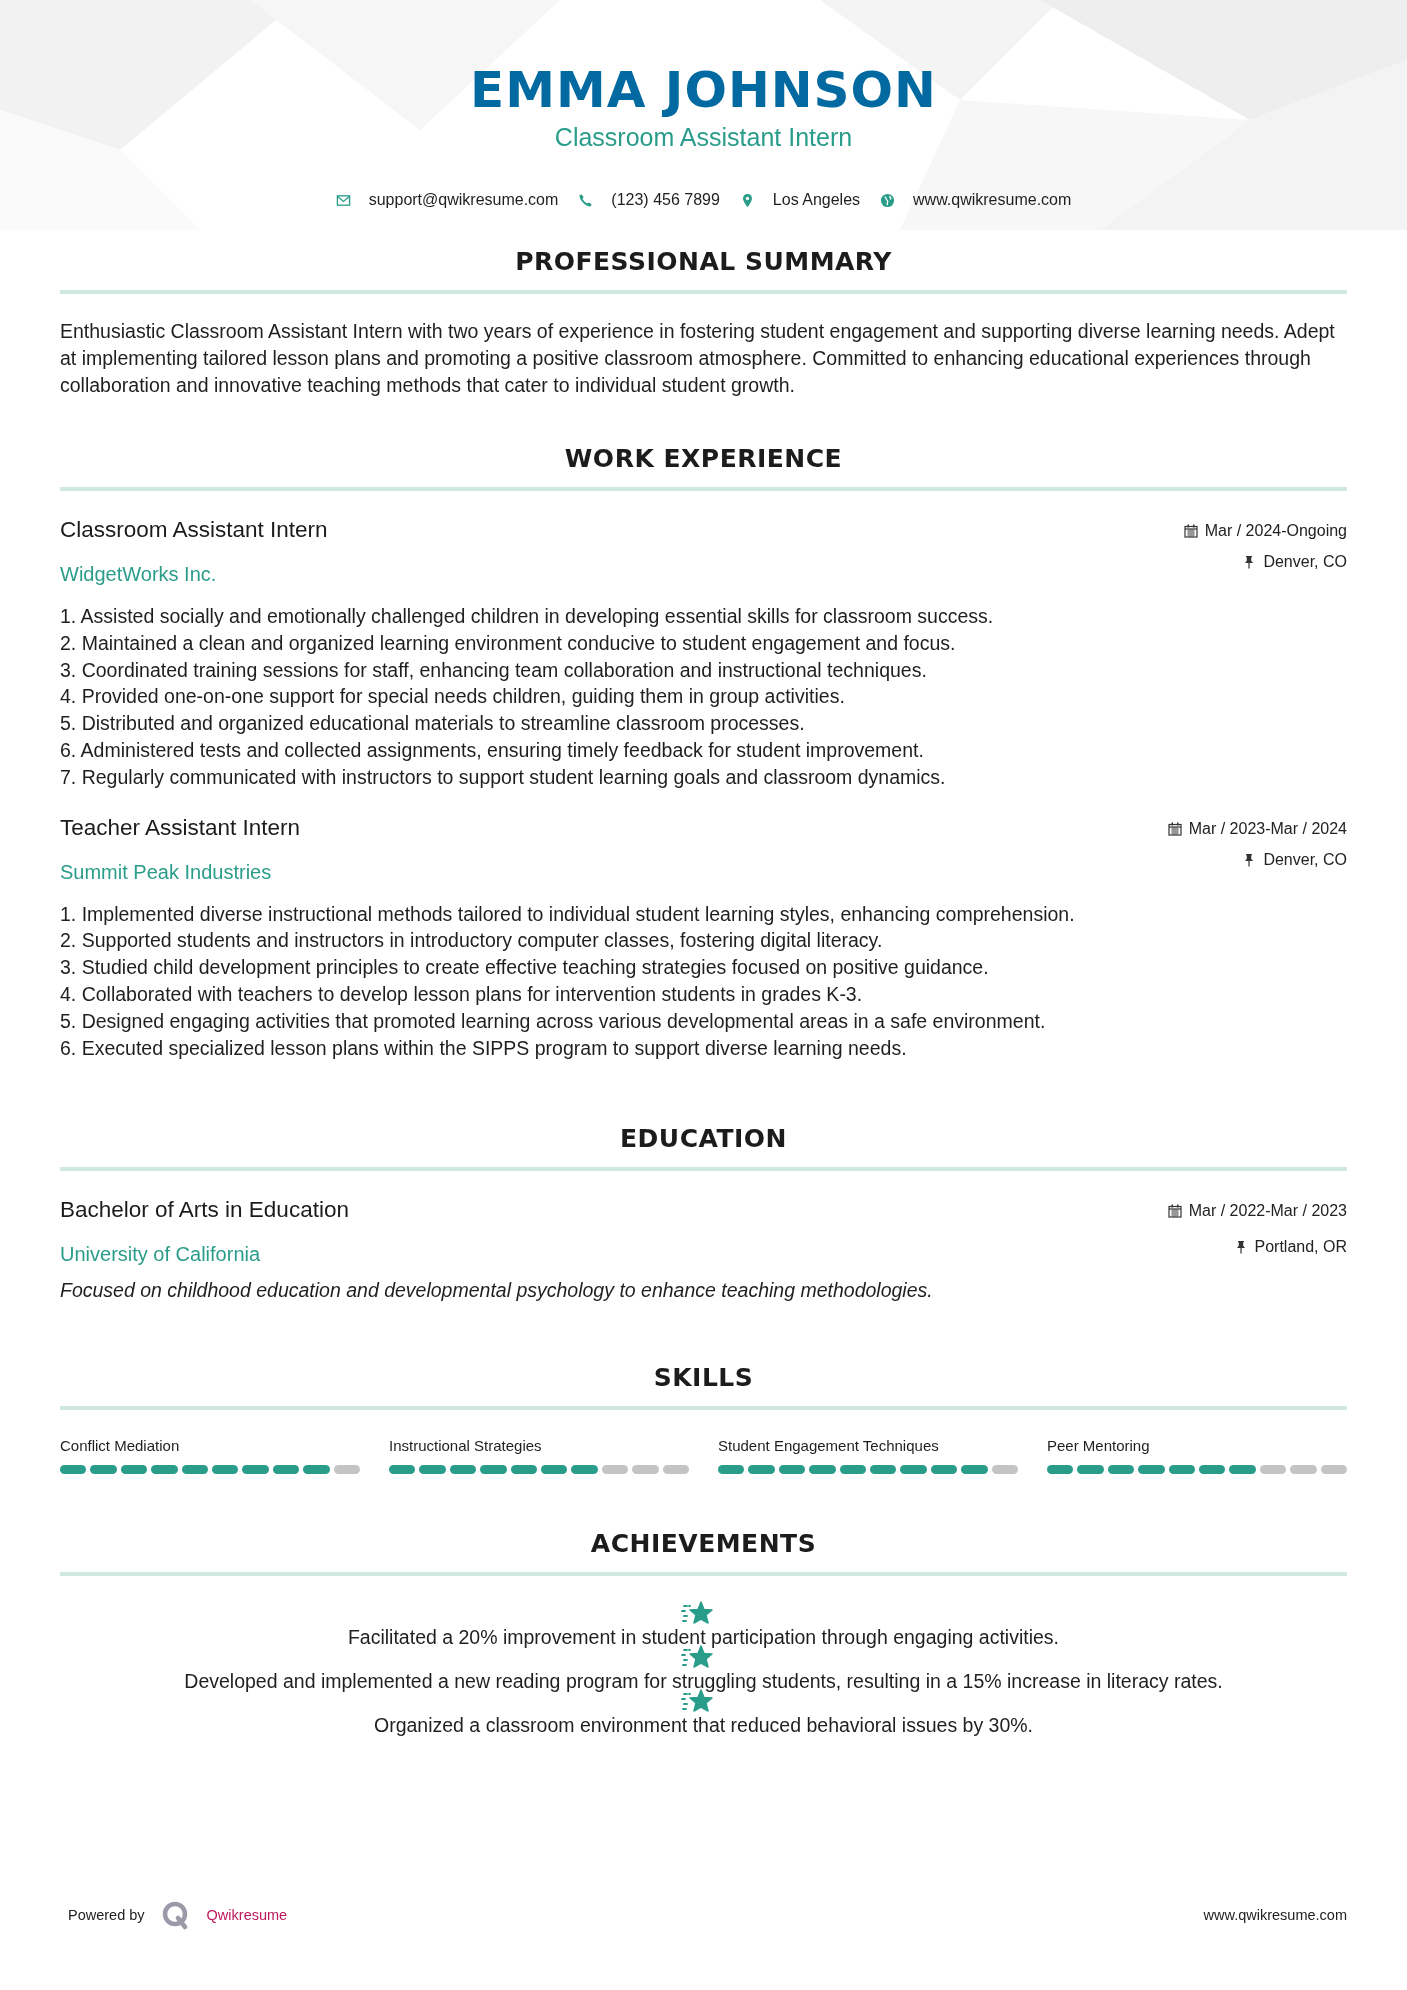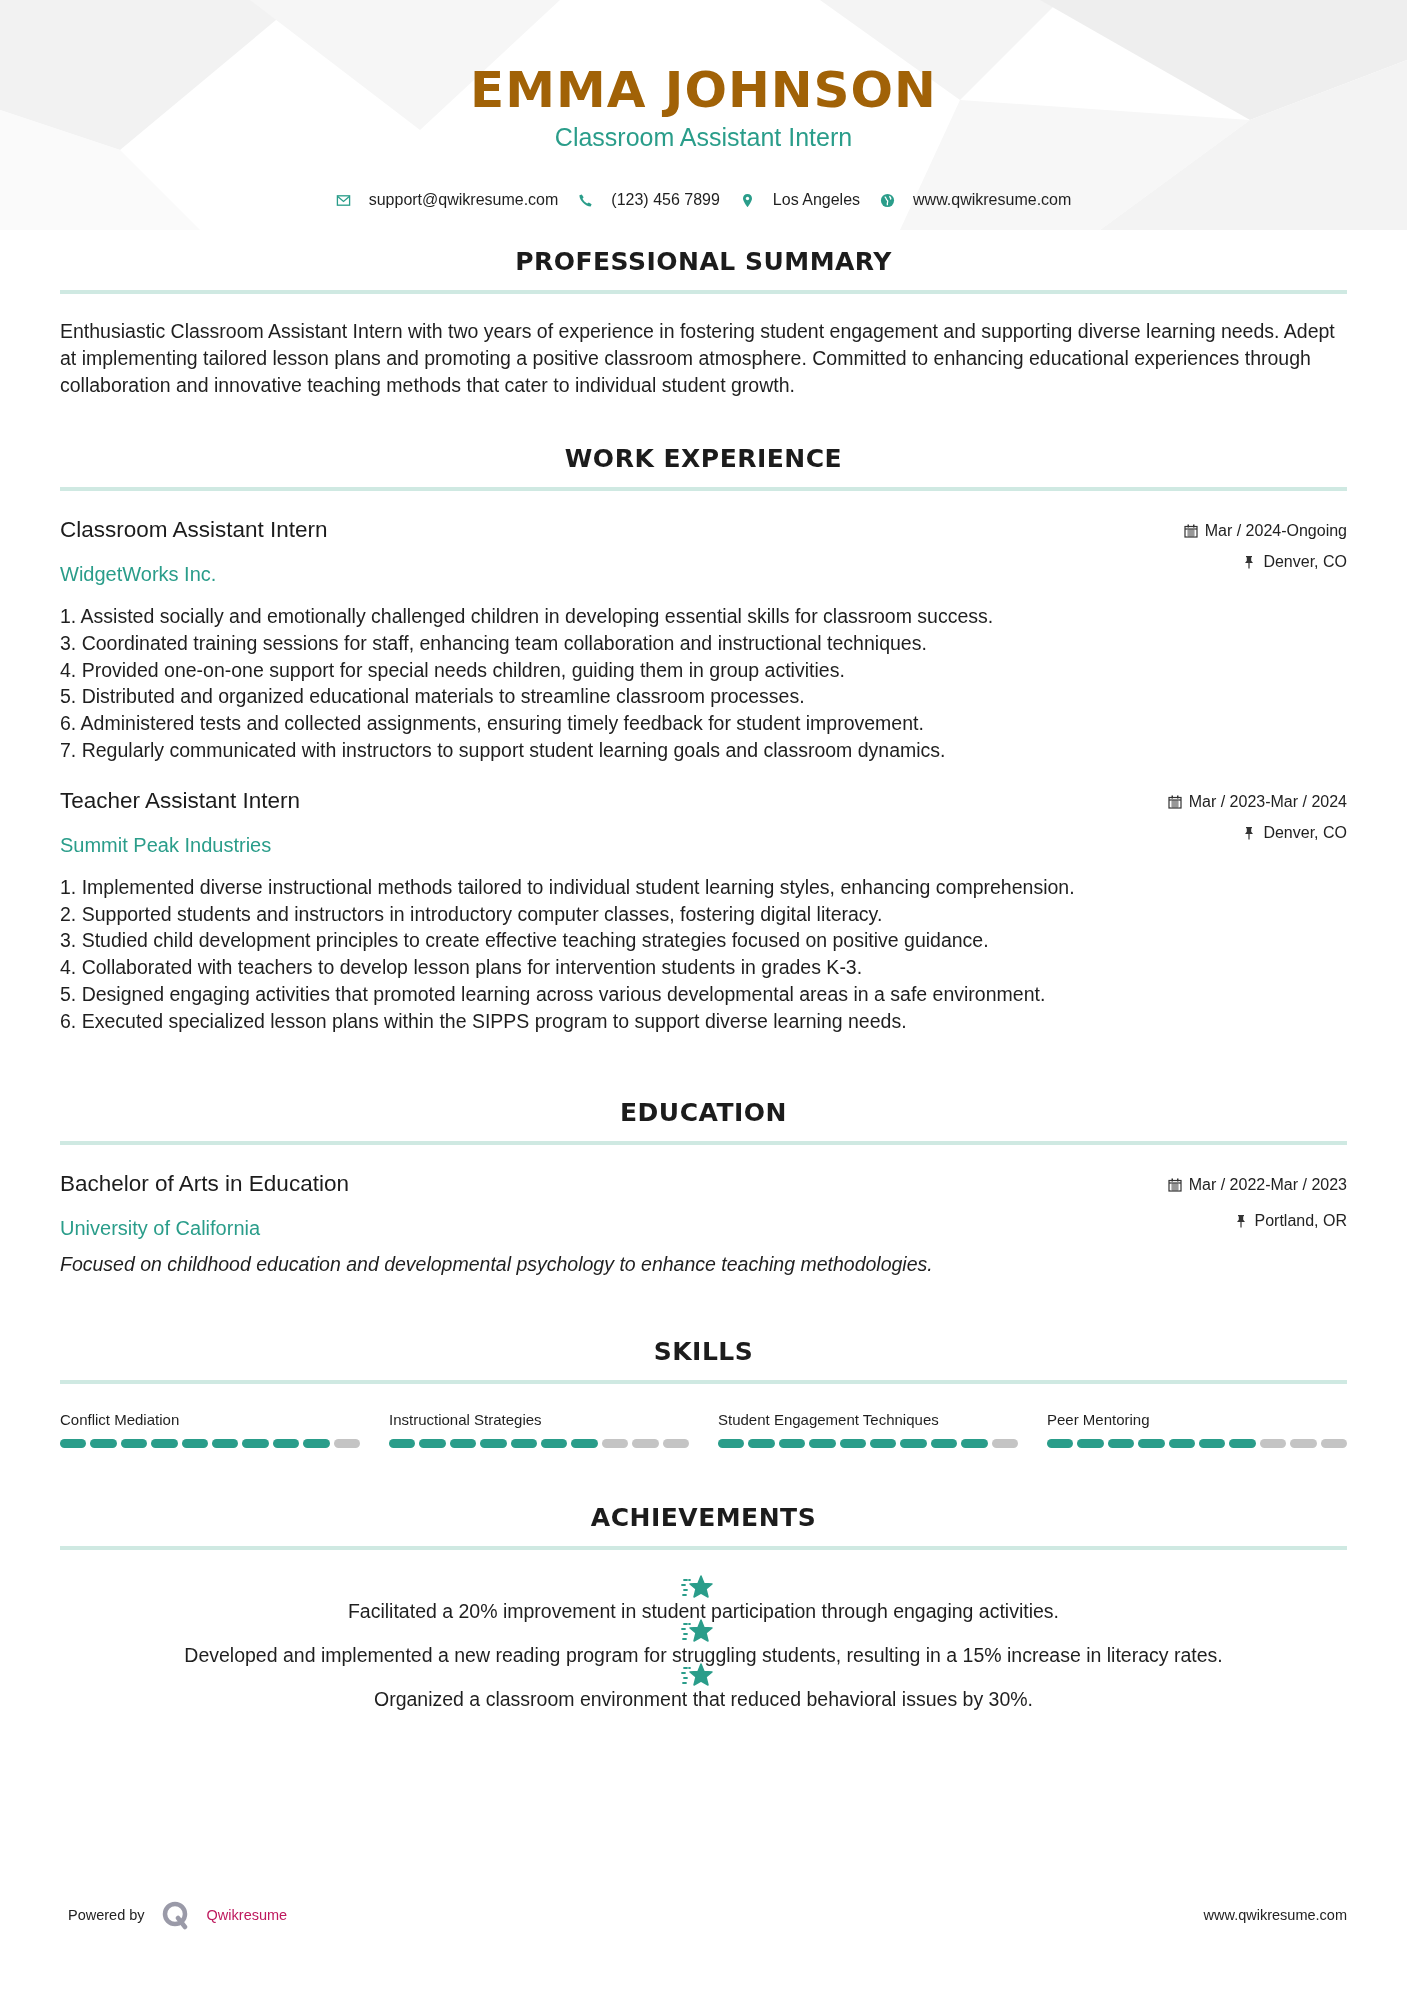--- a/index.html
+++ b/index.html
@@ -15,21 +15,21 @@
     overflow: hidden; z-index: 0;
   }
   .bg-shapes svg { width: 100%; height: 100%; display: block; }
 
   .page { position: relative; z-index: 1; width: 1407px; padding: 0 60px; }
 
   
   .name {
     text-align: center; font-family: "DejaVu Sans", sans-serif;
     font-weight: bold; font-size: 50px; letter-spacing: 1px;
-    color: #a16207; padding-top: 60px; line-height: 60px;
+    color: #0369a1; padding-top: 60px; line-height: 60px;
   }
   .title {
     text-align: center; color: #2a9d8a; font-size: 25px; margin-top: 2px; line-height: 30px;
   }
   .contacts {
     display: flex; justify-content: center; align-items: center; gap: 0;
     margin-top: 36px; font-size: 16px; color: #1f1f1f; height: 24px;
   }
   .contact-item { display: flex; align-items: center; margin: 0 10px; }
   .contact-item svg { width: 15px; height: 15px; margin-right: 18px; }
@@ -163,20 +163,21 @@
             <svg viewBox="0 0 14 14">
                 <path d="M4 1h6v1.2H9.2v3.5L11 8H3l1.8-2.3V2.2H4z" fill="#333"></path>
                 <rect x="6.4" y="8" width="1.2" height="5.5" fill="#333"></rect>
               </svg>
             <span>Denver, CO</span>
           </div>
         </div>
       </div>
       <ul class="bullets">
         <li>1. Assisted socially and emotionally challenged children in developing essential skills for classroom success.</li>
+        <li>2. Maintained a clean and organized learning environment conducive to student engagement and focus.</li>
         <li>3. Coordinated training sessions for staff, enhancing team collaboration and instructional techniques.</li>
         <li>4. Provided one-on-one support for special needs children, guiding them in group activities.</li>
         <li>5. Distributed and organized educational materials to streamline classroom processes.</li>
         <li>6. Administered tests and collected assignments, ensuring timely feedback for student improvement.</li>
         <li>7. Regularly communicated with instructors to support student learning goals and classroom dynamics.</li>
       </ul>
     </div>
 
     <div class="entry" style="margin-top:22px;">
       <div class="entry-head">

